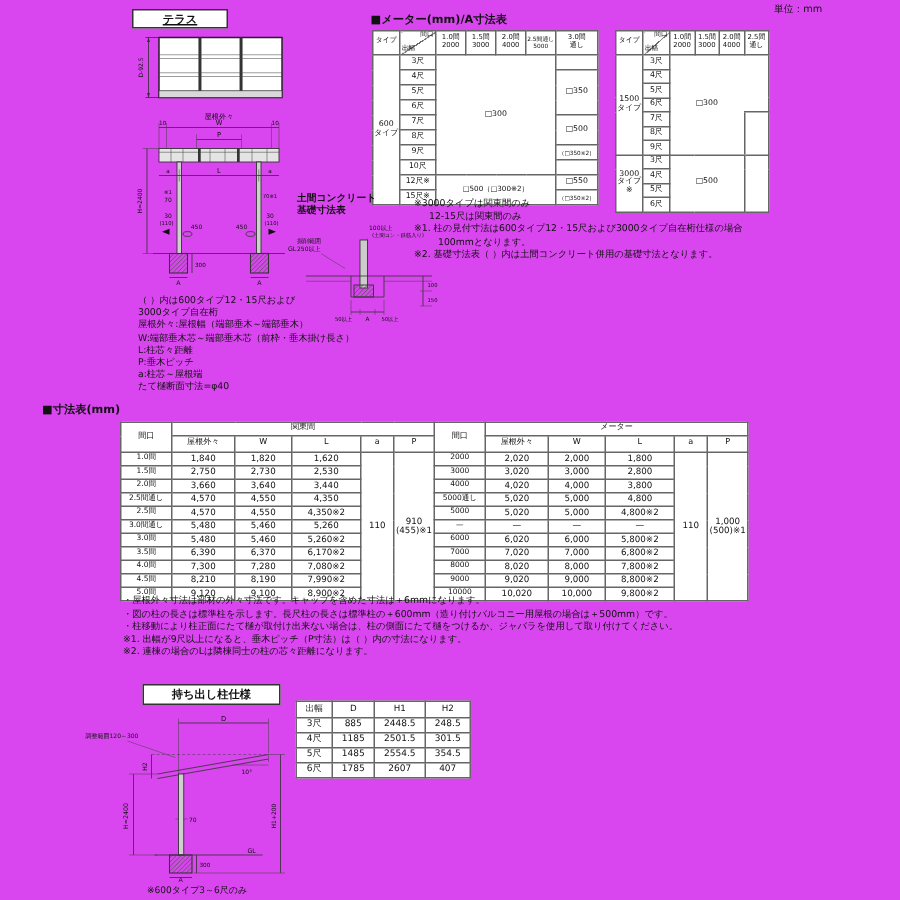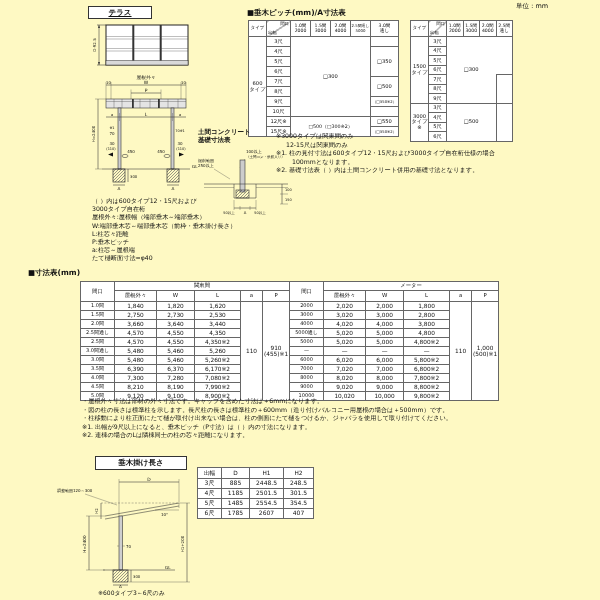--- a/index.html
+++ b/index.html
@@ -1,17 +1,17 @@
 <!DOCTYPE html>
 <html><head>
 <meta charset="utf-8">
 <style>
   html,body{margin:0;padding:0;}
   body{font-family:"DejaVu Sans",sans-serif;color:#111;background:#fff;}
-  #page{position:relative;width:600px;height:600px;background:#fef9c3;overflow:hidden;}
+  #page{position:relative;width:600px;height:600px;background:#d946ef;overflow:hidden;}
   .abs{position:absolute;}
   .boxtitle{border:1.2px solid #333;font-weight:bold;text-align:center;background:#fff;}
   .sect-title{font-weight:bold;font-size:7.5px;}
   .unit{font-size:6.5px;}
   table{border-collapse:collapse;table-layout:fixed;background:#fff;}
   td,th{border:1px solid #666;padding:0;text-align:center;vertical-align:middle;
         font-weight:normal;line-height:1.05;overflow:hidden;white-space:nowrap;}
   
   .basetbl{font-size:5.2px;}
   .basetbl td{height:9px;}
@@ -129,21 +129,21 @@
     <rect x="29" y="97" width="12" height="13" fill="url(#ht1)" stroke="#333" stroke-width="0.7"></rect>
     <rect x="83" y="97" width="12" height="13" fill="url(#ht1)" stroke="#333" stroke-width="0.7"></rect>
     <line class="ln" x1="29" y1="113" x2="41" y2="113"></line>
     <text x="35" y="118" class="t42" text-anchor="middle">A</text>
     <line class="ln" x1="83" y1="113" x2="95" y2="113"></line>
     <text x="89" y="118" class="t42" text-anchor="middle">A</text>
     <line class="ln" x1="44" y1="97" x2="44" y2="110"></line>
     <text x="46" y="106" class="t38">300</text>
   </svg>
 
-  <div class="abs sect-title" style="left:247px;top:8px;">■垂木ピッチ(mm)/A寸法表</div>
+  <div class="abs sect-title" style="left:247px;top:8px;">■メーター(mm)/A寸法表</div>
 
   <table class="abs basetbl" style="left:248px;top:20px;width:150px;">
     <colgroup>
         <col style="width:18px">
         <col style="width:24px">
         <col style="width:20px">
         <col style="width:20px">
         <col style="width:20px">
         <col style="width:20px">
         <col style="width:28px">
@@ -522,21 +522,21 @@
     </table>
 
   <div class="abs notes" style="left:82px;top:397px;">
     <div>・屋根外々寸法は部材の外々寸法です。キャップを含めた寸法は＋6mmになります。</div>
     <div>・図の柱の長さは標準柱を示します。長尺柱の長さは標準柱の＋600mm（造り付けバルコニー用屋根の場合は＋500mm）です。</div>
     <div>・柱移動により柱正面にたて樋が取付け出来ない場合は、柱の側面にたて樋をつけるか、ジャバラを使用して取り付けてください。</div>
     <div>※1. 出幅が9尺以上になると、垂木ピッチ（P寸法）は（ ）内の寸法になります。</div>
     <div>※2. 連棟の場合のLは隣棟同士の柱の芯々距離になります。</div>
   </div>
 
-  <div class="abs boxtitle" style="left:95px;top:456px;width:90px;height:12px;font-size:7.5px;line-height:12px;">垂木掛け長さ</div>
+  <div class="abs boxtitle" style="left:95px;top:456px;width:90px;height:12px;font-size:7.5px;line-height:12px;">持ち出し柱仕様</div>
 
   <svg class="abs" style="left:55px;top:474px;" width="140" height="114" viewBox="0 0 140 114">
     <defs>
       <pattern id="ht3" width="3" height="3" patternUnits="userSpaceOnUse">
         <path d="M0,3 L3,0" stroke="#555" stroke-width="0.6"></path>
       </pattern>
     </defs>
     <line class="ln" x1="64" y1="8" x2="124" y2="8"></line>
     <line class="lnt" x1="64" y1="5" x2="64" y2="42"></line>
     <line class="lnt" x1="124" y1="5" x2="124" y2="28"></line>

